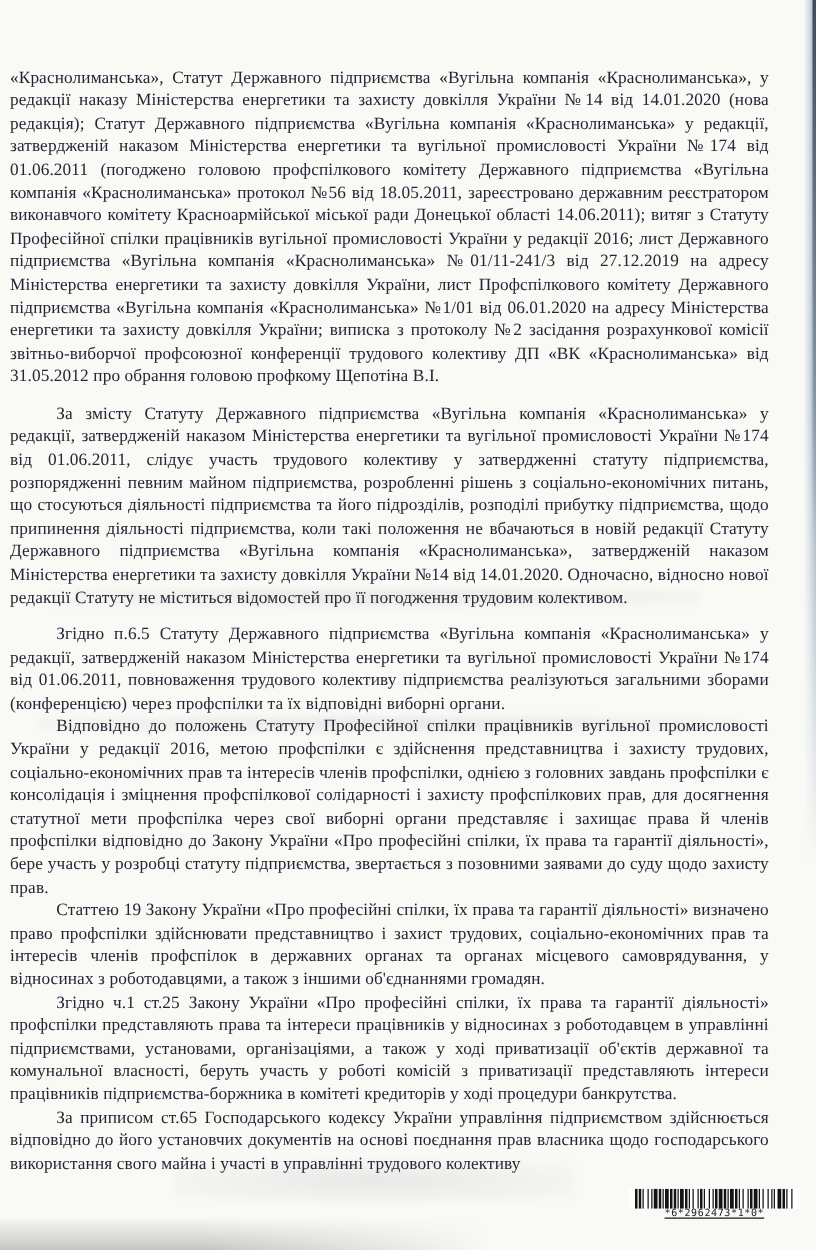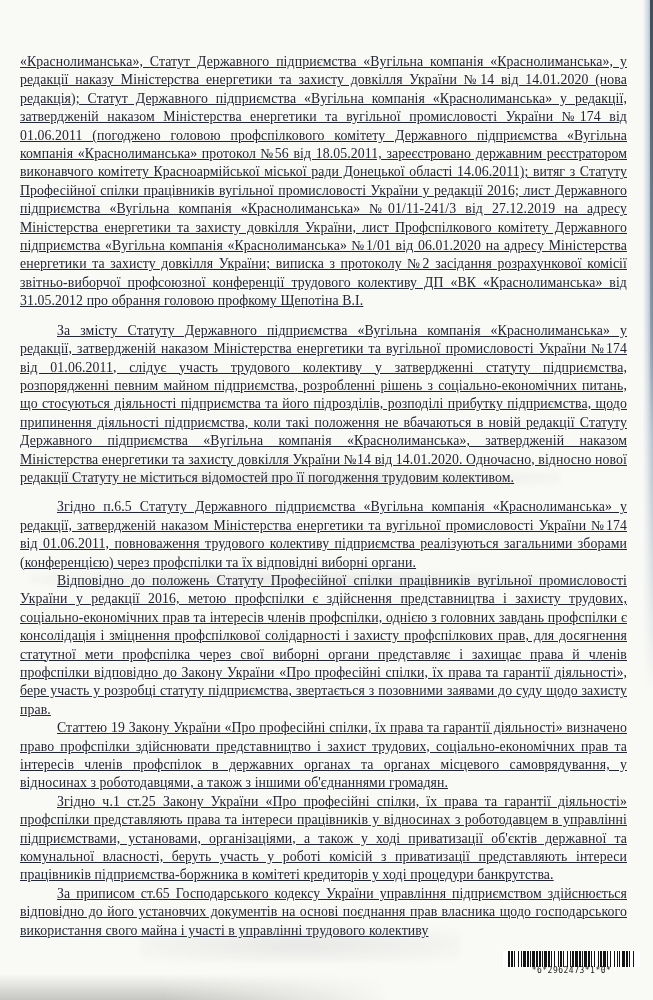--- a/index.html
+++ b/index.html
@@ -16,23 +16,22 @@
   }
   .page{
     position:relative;
     width:653px;height:1000px;
     background:var(--paper,#f9f9f6);
     color:var(--ink,#232634);
     overflow:hidden;
   }
   .text-block{
     position:absolute;
-    left:20px; top:53px;
+    left:8px; top:53px;
     width:607px;
-    text-decoration:underline;
   }
   .text-block p{
     margin:0;
     font-size:13.8px;
     line-height:18.4px;
     text-align:justify;
     letter-spacing:0.1px;
   }
   .text-block p.indent{ text-indent:37px; }
   .text-block p.gap-before{ margin-top:11px; }
@@ -87,20 +86,21 @@
   }
   .barcode-bars span{display:inline-block;height:100%;}
   .barcode-value{
     display:block;
     font-family:"DejaVu Sans Mono",monospace;
     font-size:8px;
     letter-spacing:0.5px;
     color:#1a1a1a;
     margin-top:-1px;
     white-space:nowrap;
+    text-decoration:underline;
   }
 </style>
 </head>
 <body>
 
 <div class="page">
 
   <div class="text-block">
     <p>«Краснолиманська», Статут Державного підприємства «Вугільна компанія «Краснолиманська», у редакції наказу Міністерства енергетики та захисту довкілля України №14 від 14.01.2020 (нова редакція); Статут Державного підприємства «Вугільна компанія «Краснолиманська» у редакції, затвердженій наказом Міністерства енергетики та вугільної промисловості України №174 від 01.06.2011 (погоджено головою профспілкового комітету Державного підприємства «Вугільна компанія «Краснолиманська» протокол №56 від 18.05.2011, зареєстровано державним реєстратором виконавчого комітету Красноармійської міської ради Донецької області 14.06.2011); витяг з Статуту Професійної спілки працівників вугільної промисловості України у редакції 2016; лист Державного підприємства «Вугільна компанія «Краснолиманська» №01/11-241/3 від 27.12.2019 на адресу Міністерства енергетики та захисту довкілля України, лист Профспілкового комітету Державного підприємства «Вугільна компанія «Краснолиманська» №1/01 від 06.01.2020 на адресу Міністерства енергетики та захисту довкілля України; виписка з протоколу №2 засідання розрахункової комісії звітньо-виборчої профсоюзної конференції трудового колективу ДП «ВК «Краснолиманська» від 31.05.2012 про обрання головою профкому Щепотіна В.І.</p>
     <p class="indent gap-before">За змісту Статуту Державного підприємства «Вугільна компанія «Краснолиманська» у редакції, затвердженій наказом Міністерства енергетики та вугільної промисловості України №174 від 01.06.2011, слідує участь трудового колективу у затвердженні статуту підприємства, розпорядженні певним майном підприємства, розробленні рішень з соціально-економічних питань, що стосуються діяльності підприємства та його підрозділів, розподілі прибутку підприємства, щодо припинення діяльності підприємства, коли такі положення не вбачаються в новій редакції Статуту Державного підприємства «Вугільна компанія «Краснолиманська», затвердженій наказом Міністерства енергетики та захисту довкілля України №14 від 14.01.2020. Одночасно, відносно нової редакції Статуту не міститься відомостей про її погодження трудовим колективом.</p>

